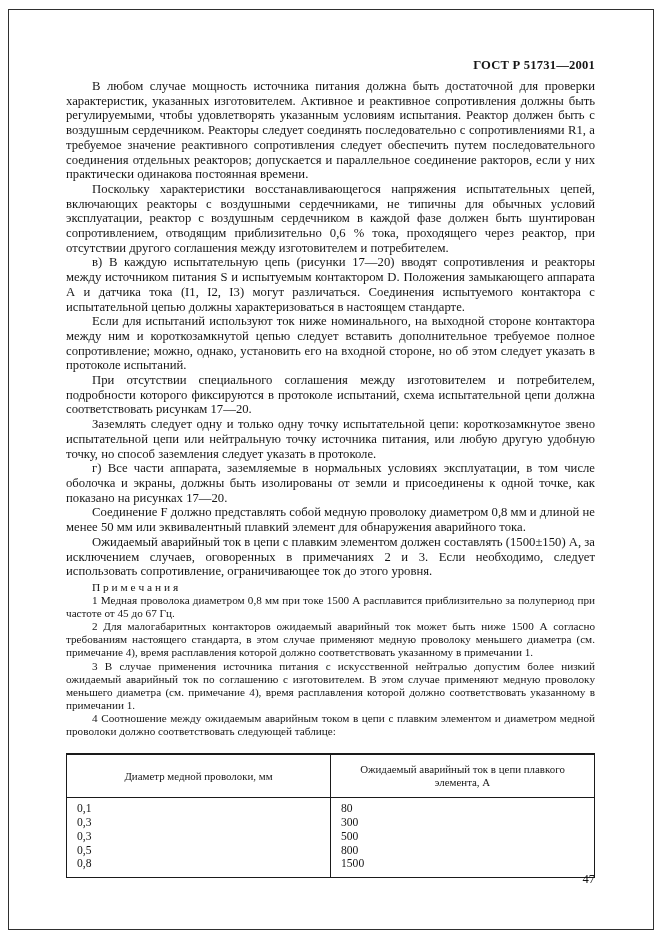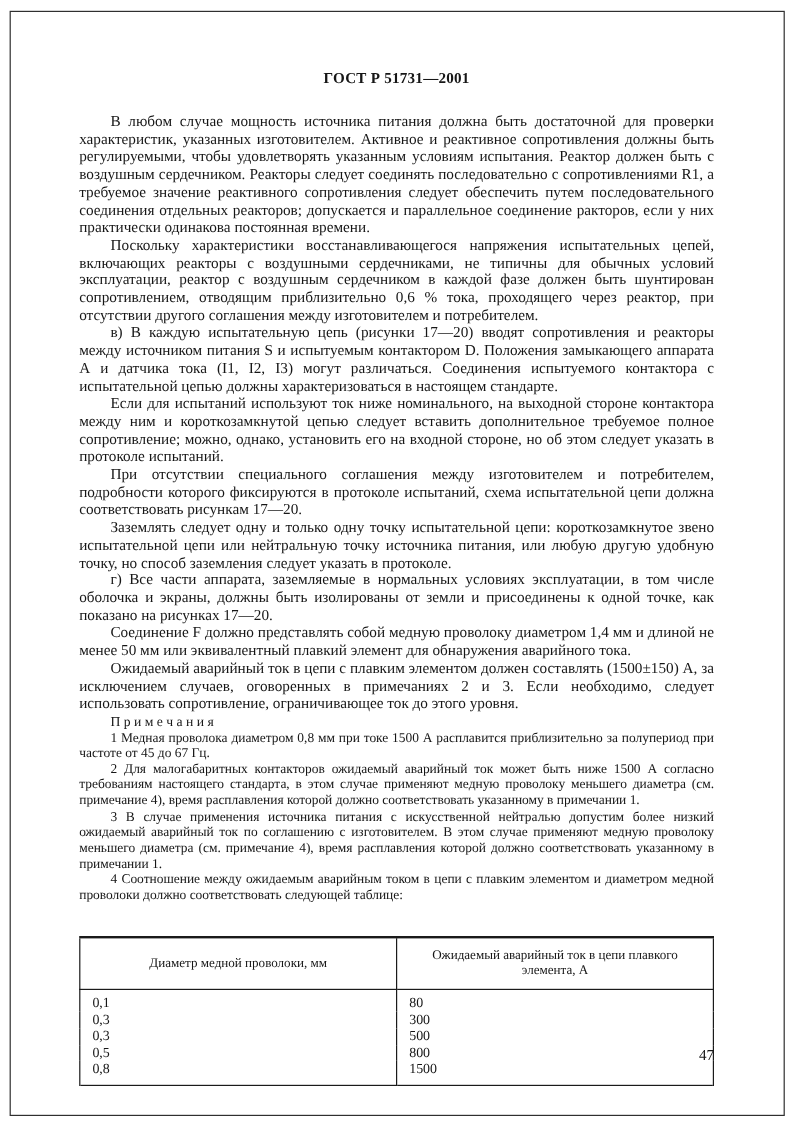--- a/index.html
+++ b/index.html
@@ -18,25 +18,25 @@
     border: 1px solid #2f2f2f;
     pointer-events: none;
   }
   .content {
     position: absolute;
     left: 66px;
     right: 66px;
     top: 58px;
   }
   .doc-header {
-    text-align: center;
+    text-align: right;
     font-weight: bold;
     font-size: 12.6px;
     letter-spacing: 0.2px;
-    margin-bottom: 21px;
+    margin-bottom: 6px;
   }
   .para {
     font-size: 12.7px;
     line-height: 14.7px;
     text-align: justify;
     text-indent: 26px;
   }
   .notes-title {
     font-size: 11.4px;
     line-height: 13.2px;
@@ -45,21 +45,21 @@
   }
   .note {
     font-size: 11.2px;
     line-height: 13.1px;
     text-align: justify;
     text-indent: 26px;
   }
   .data-table {
     width: 100%;
     border-collapse: collapse;
-    margin-top: 27px;
+    margin-top: 15px;
     border: 1px solid #1a1a1a;
     border-top: 2px solid #1a1a1a;
   }
   .data-table th {
     width: 50%;
     border: 1px solid #1a1a1a;
     font-weight: normal;
     font-size: 10.9px;
     line-height: 13px;
     text-align: center;
@@ -92,21 +92,21 @@
     <span>ГОСТ Р 51731—2001</span>
   </div>
 
   <p class="para">В любом случае мощность источника питания должна быть достаточной для проверки характеристик, указанных изготовителем. Активное и реактивное сопротивления должны быть регулируемыми, чтобы удовлетворять указанным условиям испытания. Реактор должен быть с воздушным сердечником. Реакторы следует соединять последовательно с сопротивлениями R1, а требуемое значение реактивного сопротивления следует обеспечить путем последовательного соединения отдельных реакторов; допускается и параллельное соединение ракторов, если у них практически одинакова постоянная времени.</p>
   <p class="para">Поскольку характеристики восстанавливающегося напряжения испытательных цепей, включающих реакторы с воздушными сердечниками, не типичны для обычных условий эксплуатации, реактор с воздушным сердечником в каждой фазе должен быть шунтирован сопротивлением, отводящим приблизительно 0,6 % тока, проходящего через реактор, при отсутствии другого соглашения между изготовителем и потребителем.</p>
   <p class="para">в) В каждую испытательную цепь (рисунки 17—20) вводят сопротивления и реакторы между источником питания S и испытуемым контактором D. Положения замыкающего аппарата А и датчика тока (I1, I2, I3) могут различаться. Соединения испытуемого контактора с испытательной цепью должны характеризоваться в настоящем стандарте.</p>
   <p class="para">Если для испытаний используют ток ниже номинального, на выходной стороне контактора между ним и короткозамкнутой цепью следует вставить дополнительное требуемое полное сопротивление; можно, однако, установить его на входной стороне, но об этом следует указать в протоколе испытаний.</p>
   <p class="para">При отсутствии специального соглашения между изготовителем и потребителем, подробности которого фиксируются в протоколе испытаний, схема испытательной цепи должна соответствовать рисункам 17—20.</p>
   <p class="para">Заземлять следует одну и только одну точку испытательной цепи: короткозамкнутое звено испытательной цепи или нейтральную точку источника питания, или любую другую удобную точку, но способ заземления следует указать в протоколе.</p>
   <p class="para">г) Все части аппарата, заземляемые в нормальных условиях эксплуатации, в том числе оболочка и экраны, должны быть изолированы от земли и присоединены к одной точке, как показано на рисунках 17—20.</p>
-  <p class="para">Соединение F должно представлять собой медную проволоку диаметром 1,4 мм и длиной не менее 50 мм или эквивалентный плавкий элемент для обнаружения аварийного тока.</p>
+  <p class="para">Соединение F должно представлять собой медную проволоку диаметром 0,8 мм и длиной не менее 50 мм или эквивалентный плавкий элемент для обнаружения аварийного тока.</p>
   <p class="para">Ожидаемый аварийный ток в цепи с плавким элементом должен составлять (1500±150) А, за исключением случаев, оговоренных в примечаниях 2 и 3. Если необходимо, следует использовать сопротивление, ограничивающее ток до этого уровня.</p>
 
   <p class="notes-title">П р и м е ч а н и я</p>
   <p class="note">1 Медная проволока диаметром 0,8 мм при токе 1500 А расплавится приблизительно за полупериод при частоте от 45 до 67 Гц.</p>
   <p class="note">2 Для малогабаритных контакторов ожидаемый аварийный ток может быть ниже 1500 А согласно требованиям настоящего стандарта, в этом случае применяют медную проволоку меньшего диаметра (см. примечание 4), время расплавления которой должно соответствовать указанному в примечании 1.</p>
   <p class="note">3 В случае применения источника питания с искусственной нейтралью допустим более низкий ожидаемый аварийный ток по соглашению с изготовителем. В этом случае применяют медную проволоку меньшего диаметра (см. примечание 4), время расплавления которой должно соответствовать указанному в примечании 1.</p>
   <p class="note">4 Соотношение между ожидаемым аварийным током в цепи с плавким элементом и диаметром медной проволоки должно соответствовать следующей таблице:</p>
 
   <table class="data-table">
     <thead>

